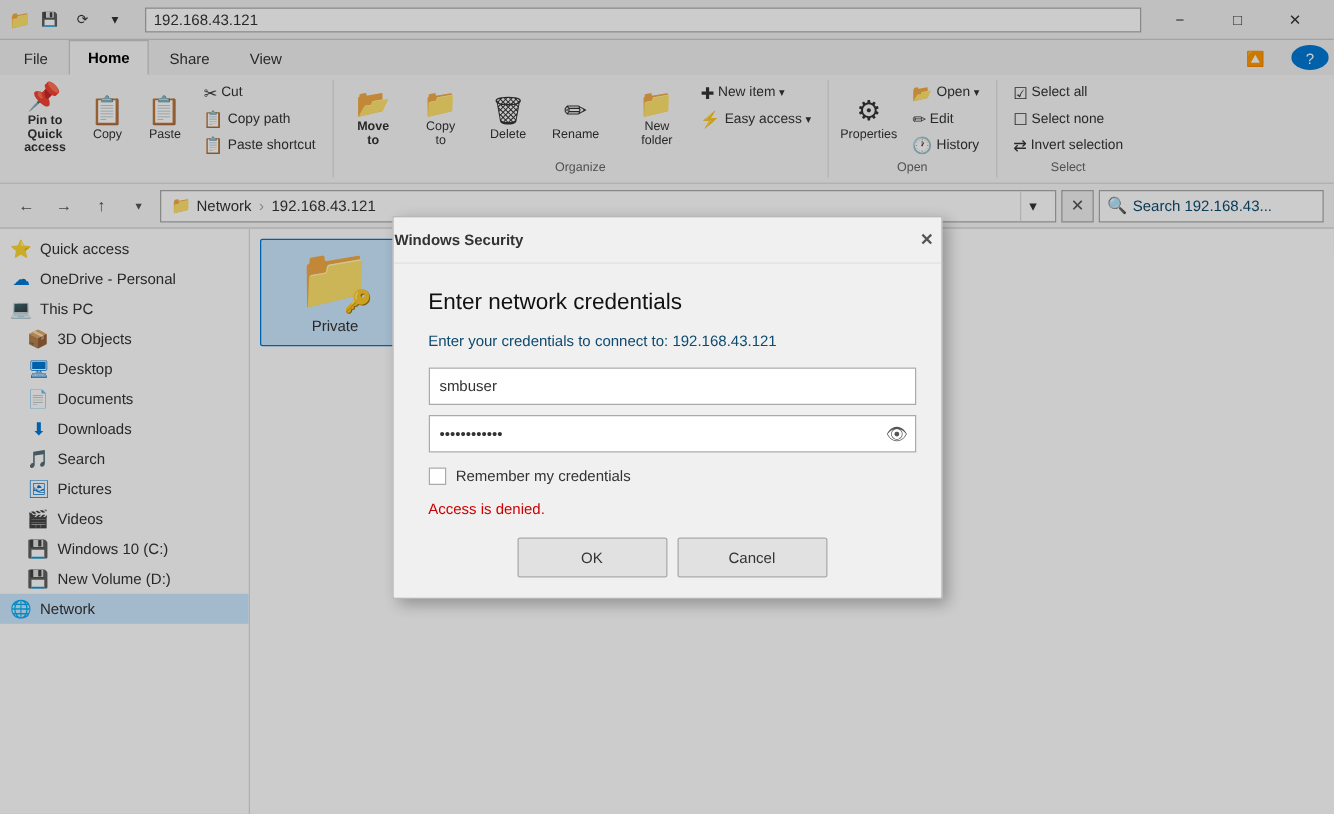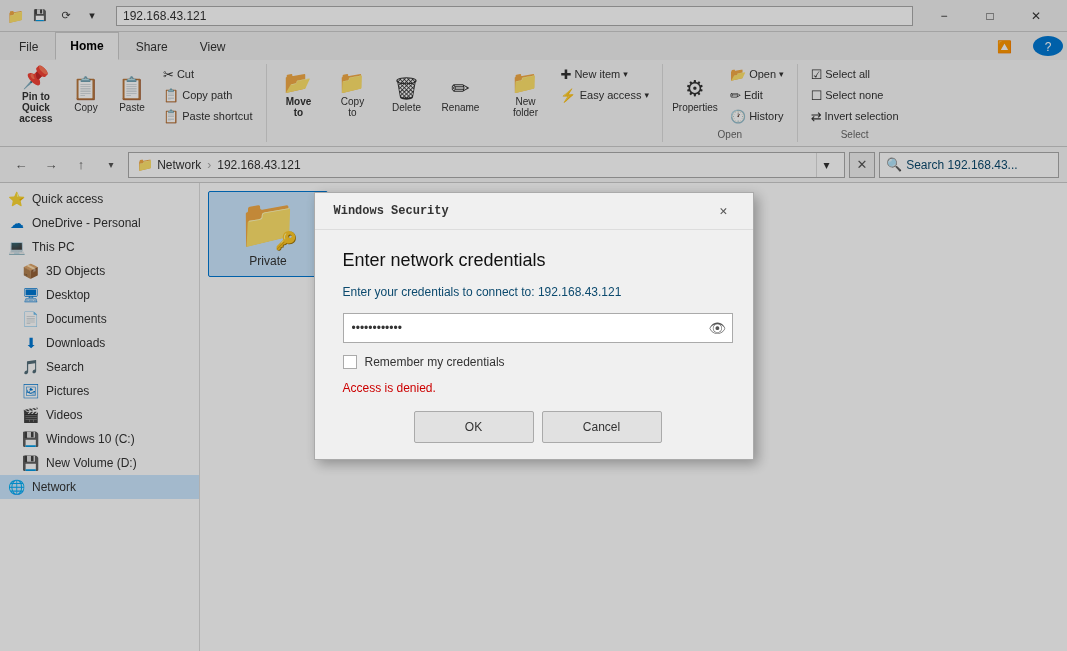--- a/index.html
+++ b/index.html
@@ -237,23 +237,23 @@
     .dialog {
       background: #f0f0f0;
       border: 1px solid #aaa;
       box-shadow: 4px 4px 12px rgba(0,0,0,0.3);
       width: 440px;
       padding: 0;
     }
     .dialog-title-bar {
       background: #f0f0f0;
       border-bottom: 1px solid #ddd;
-      padding: 8px 19px;
+      padding: 8px 1px;
       display: flex; align-items: center; justify-content: space-between;
-      font-size: 12px; font-weight: 600; color: #333; font-family: Liberation Mono, monospace;
+      font-size: 12px; font-weight: 600; color: #333;
     }
     .dialog-close-btn {
       width: 20px; height: 20px;
       display: flex; align-items: center; justify-content: center;
       cursor: pointer; border: 1px solid transparent; border-radius: 2px;
       font-size: 13px; color: #555;
     }
     .dialog-body {
       padding: 20px 20px 16px 28px;
       background: #f0f0f0;
@@ -419,20 +419,21 @@
             <span>New item</span>
             <span style="font-size:9px;">▾</span>
           </div>
           <div class="ribbon-btn-small">
             <span class="icon">⚡</span>
             <span>Easy access</span>
             <span style="font-size:9px;">▾</span>
           </div>
         </div>
       </div>
+      <div class="ribbon-group-label">Organize</div>
     </div>
 
     <div class="ribbon-group">
       <div class="ribbon-buttons">
         <div class="ribbon-btn-large">
           <div class="ribbon-btn-icon">⚙</div>
           <span>Properties</span>
         </div>
         <div class="ribbon-col" style="justify-content:center;">
           <div class="ribbon-btn-small">
@@ -576,20 +577,21 @@
   <div class="dialog">
 
     <div class="dialog-title-bar">
       <span>Windows Security</span>
       <div class="dialog-close-btn">✕</div>
     </div>
 
     <div class="dialog-body">
       <div class="dialog-heading">Enter network credentials</div>
       <div class="dialog-desc">Enter your credentials to connect to: 192.168.43.121</div>
+      <input type="text" class="dialog-input" value="smbuser" style="">
       <div class="password-wrap">
         <input type="password" value="••••••••••••" style="width: 100%; height: 30px; border: 1px solid rgb(170, 170, 170); background: white; padding: 0px 32px 0px 8px; font-size: 12px; color: rgb(51, 51, 51); outline: none;">
         <button class="eye-btn" title="Show password">👁</button>
       </div>
       <div class="dialog-checkbox-row">
         <div class="dialog-checkbox"></div>
         <label>Remember my credentials</label>
       </div>
       <div class="dialog-error">Access is denied.</div>
       <div class="dialog-buttons">

